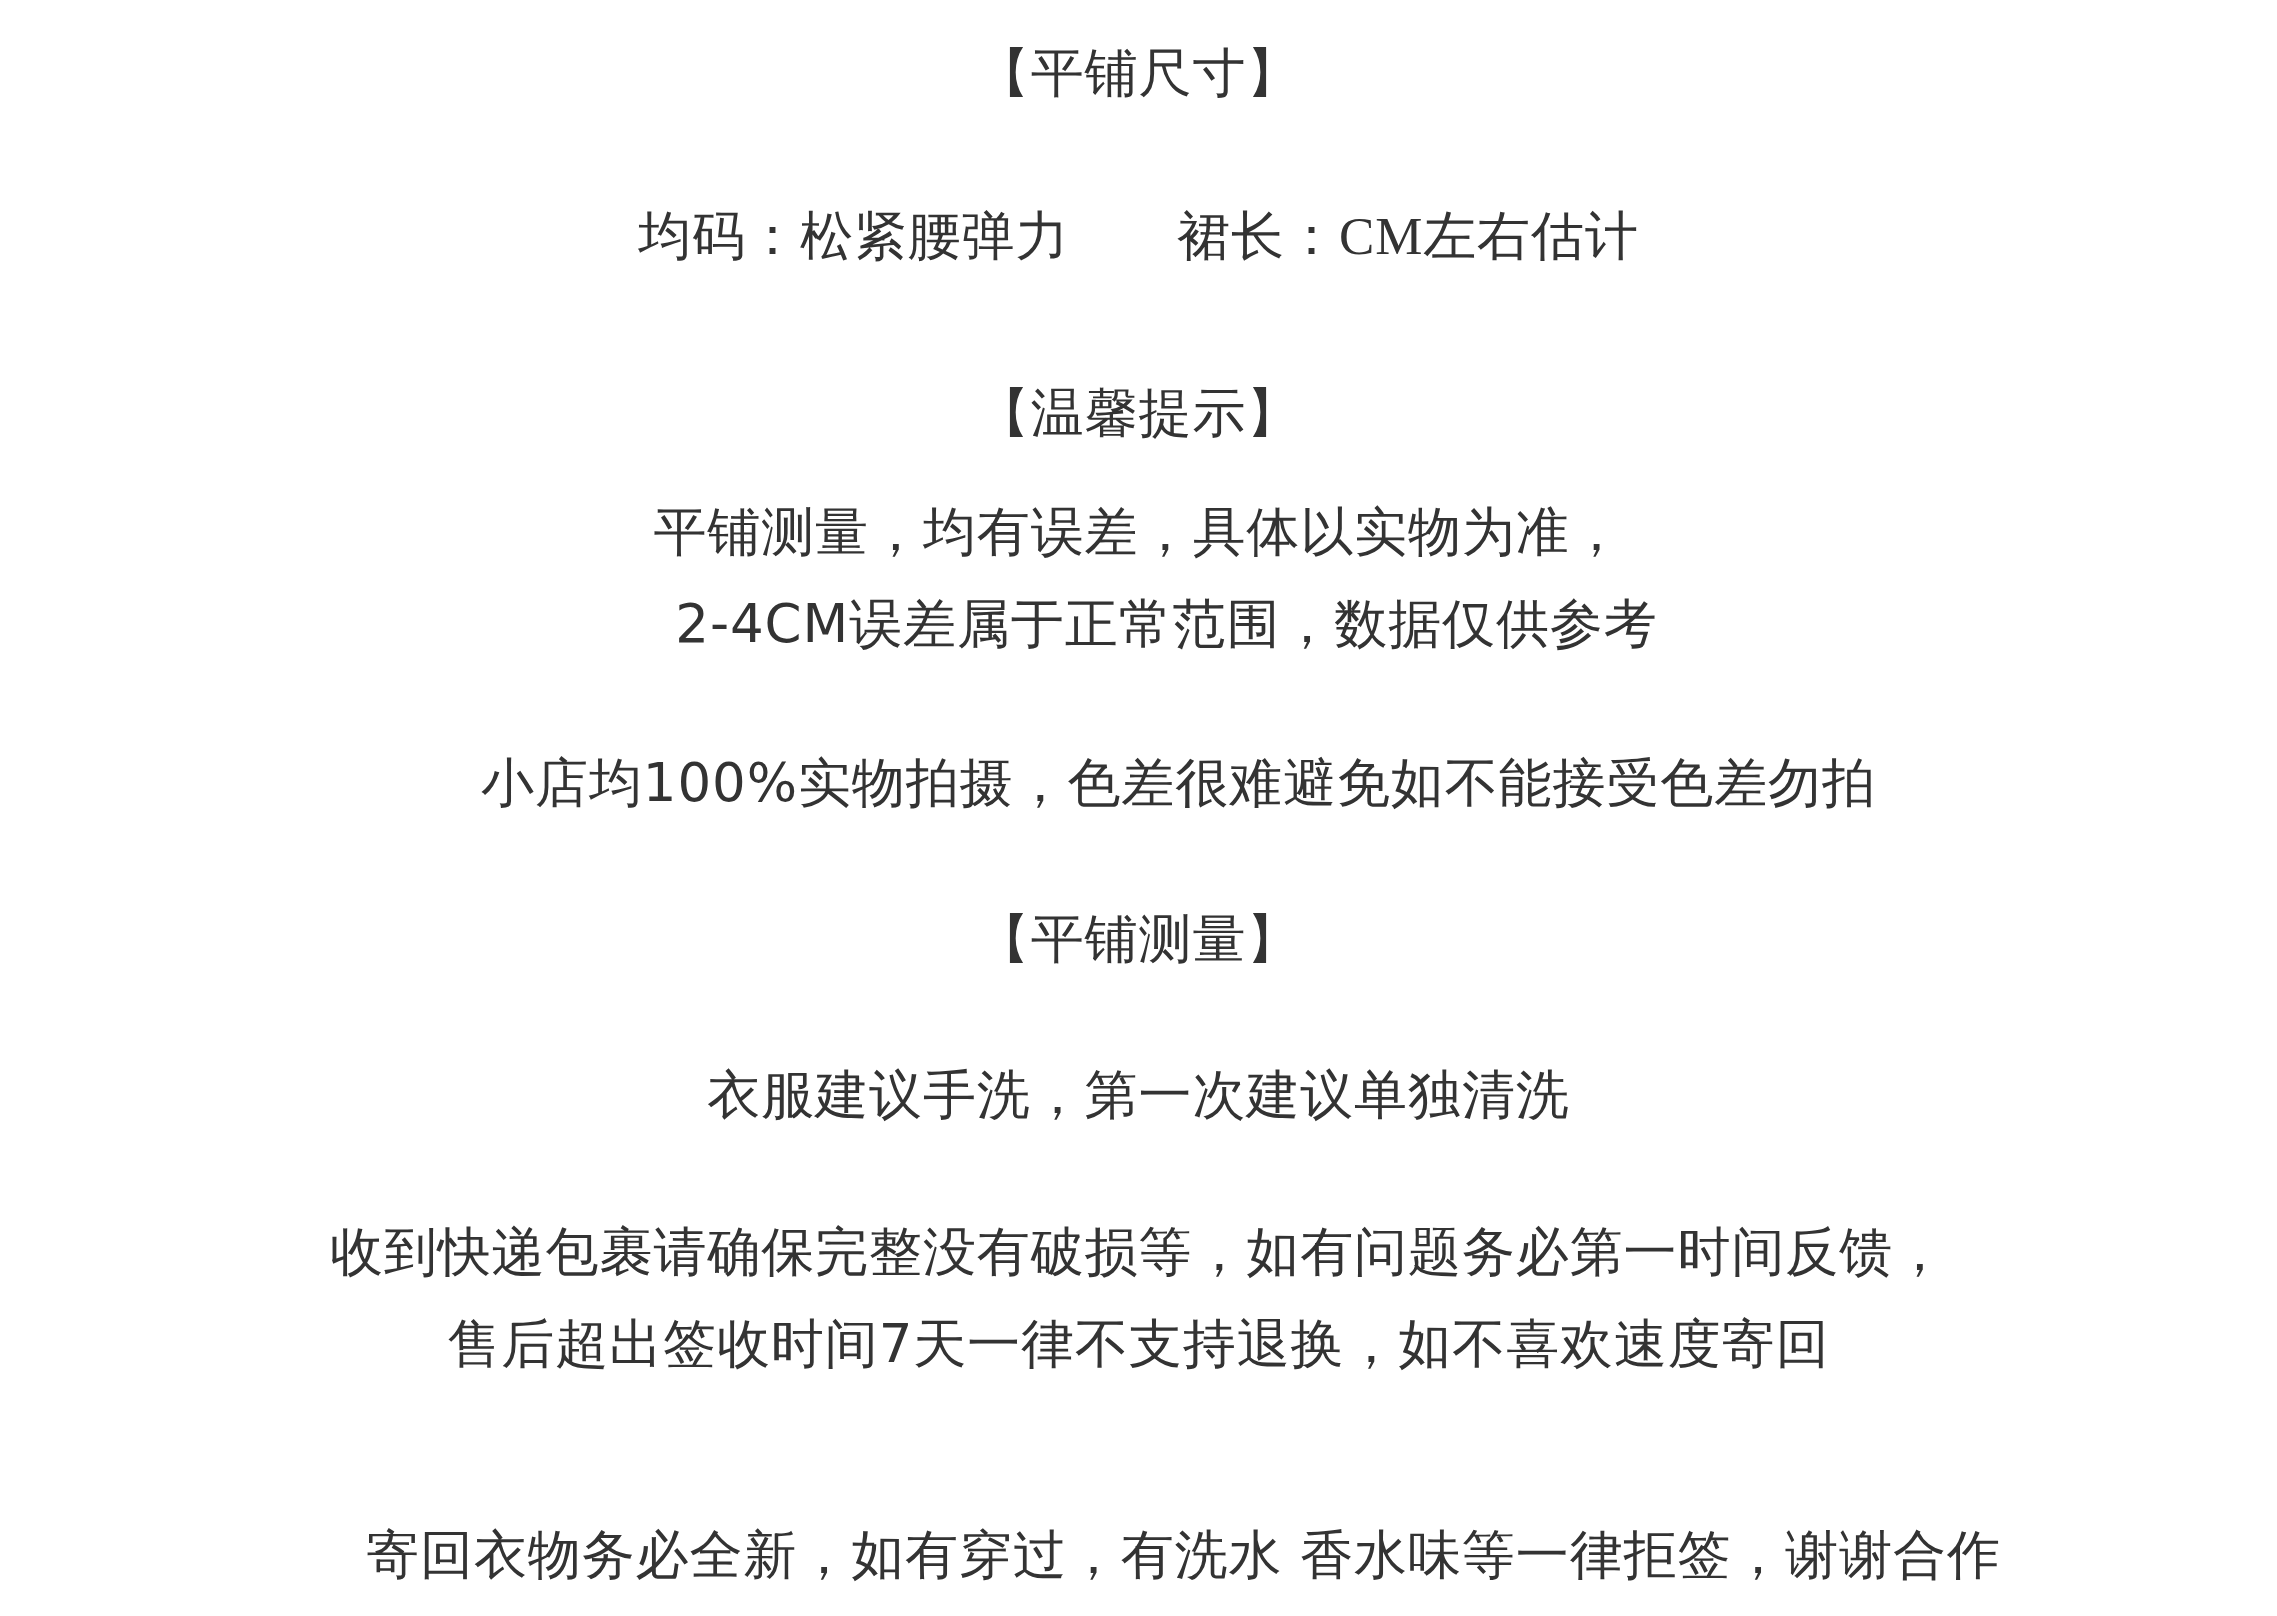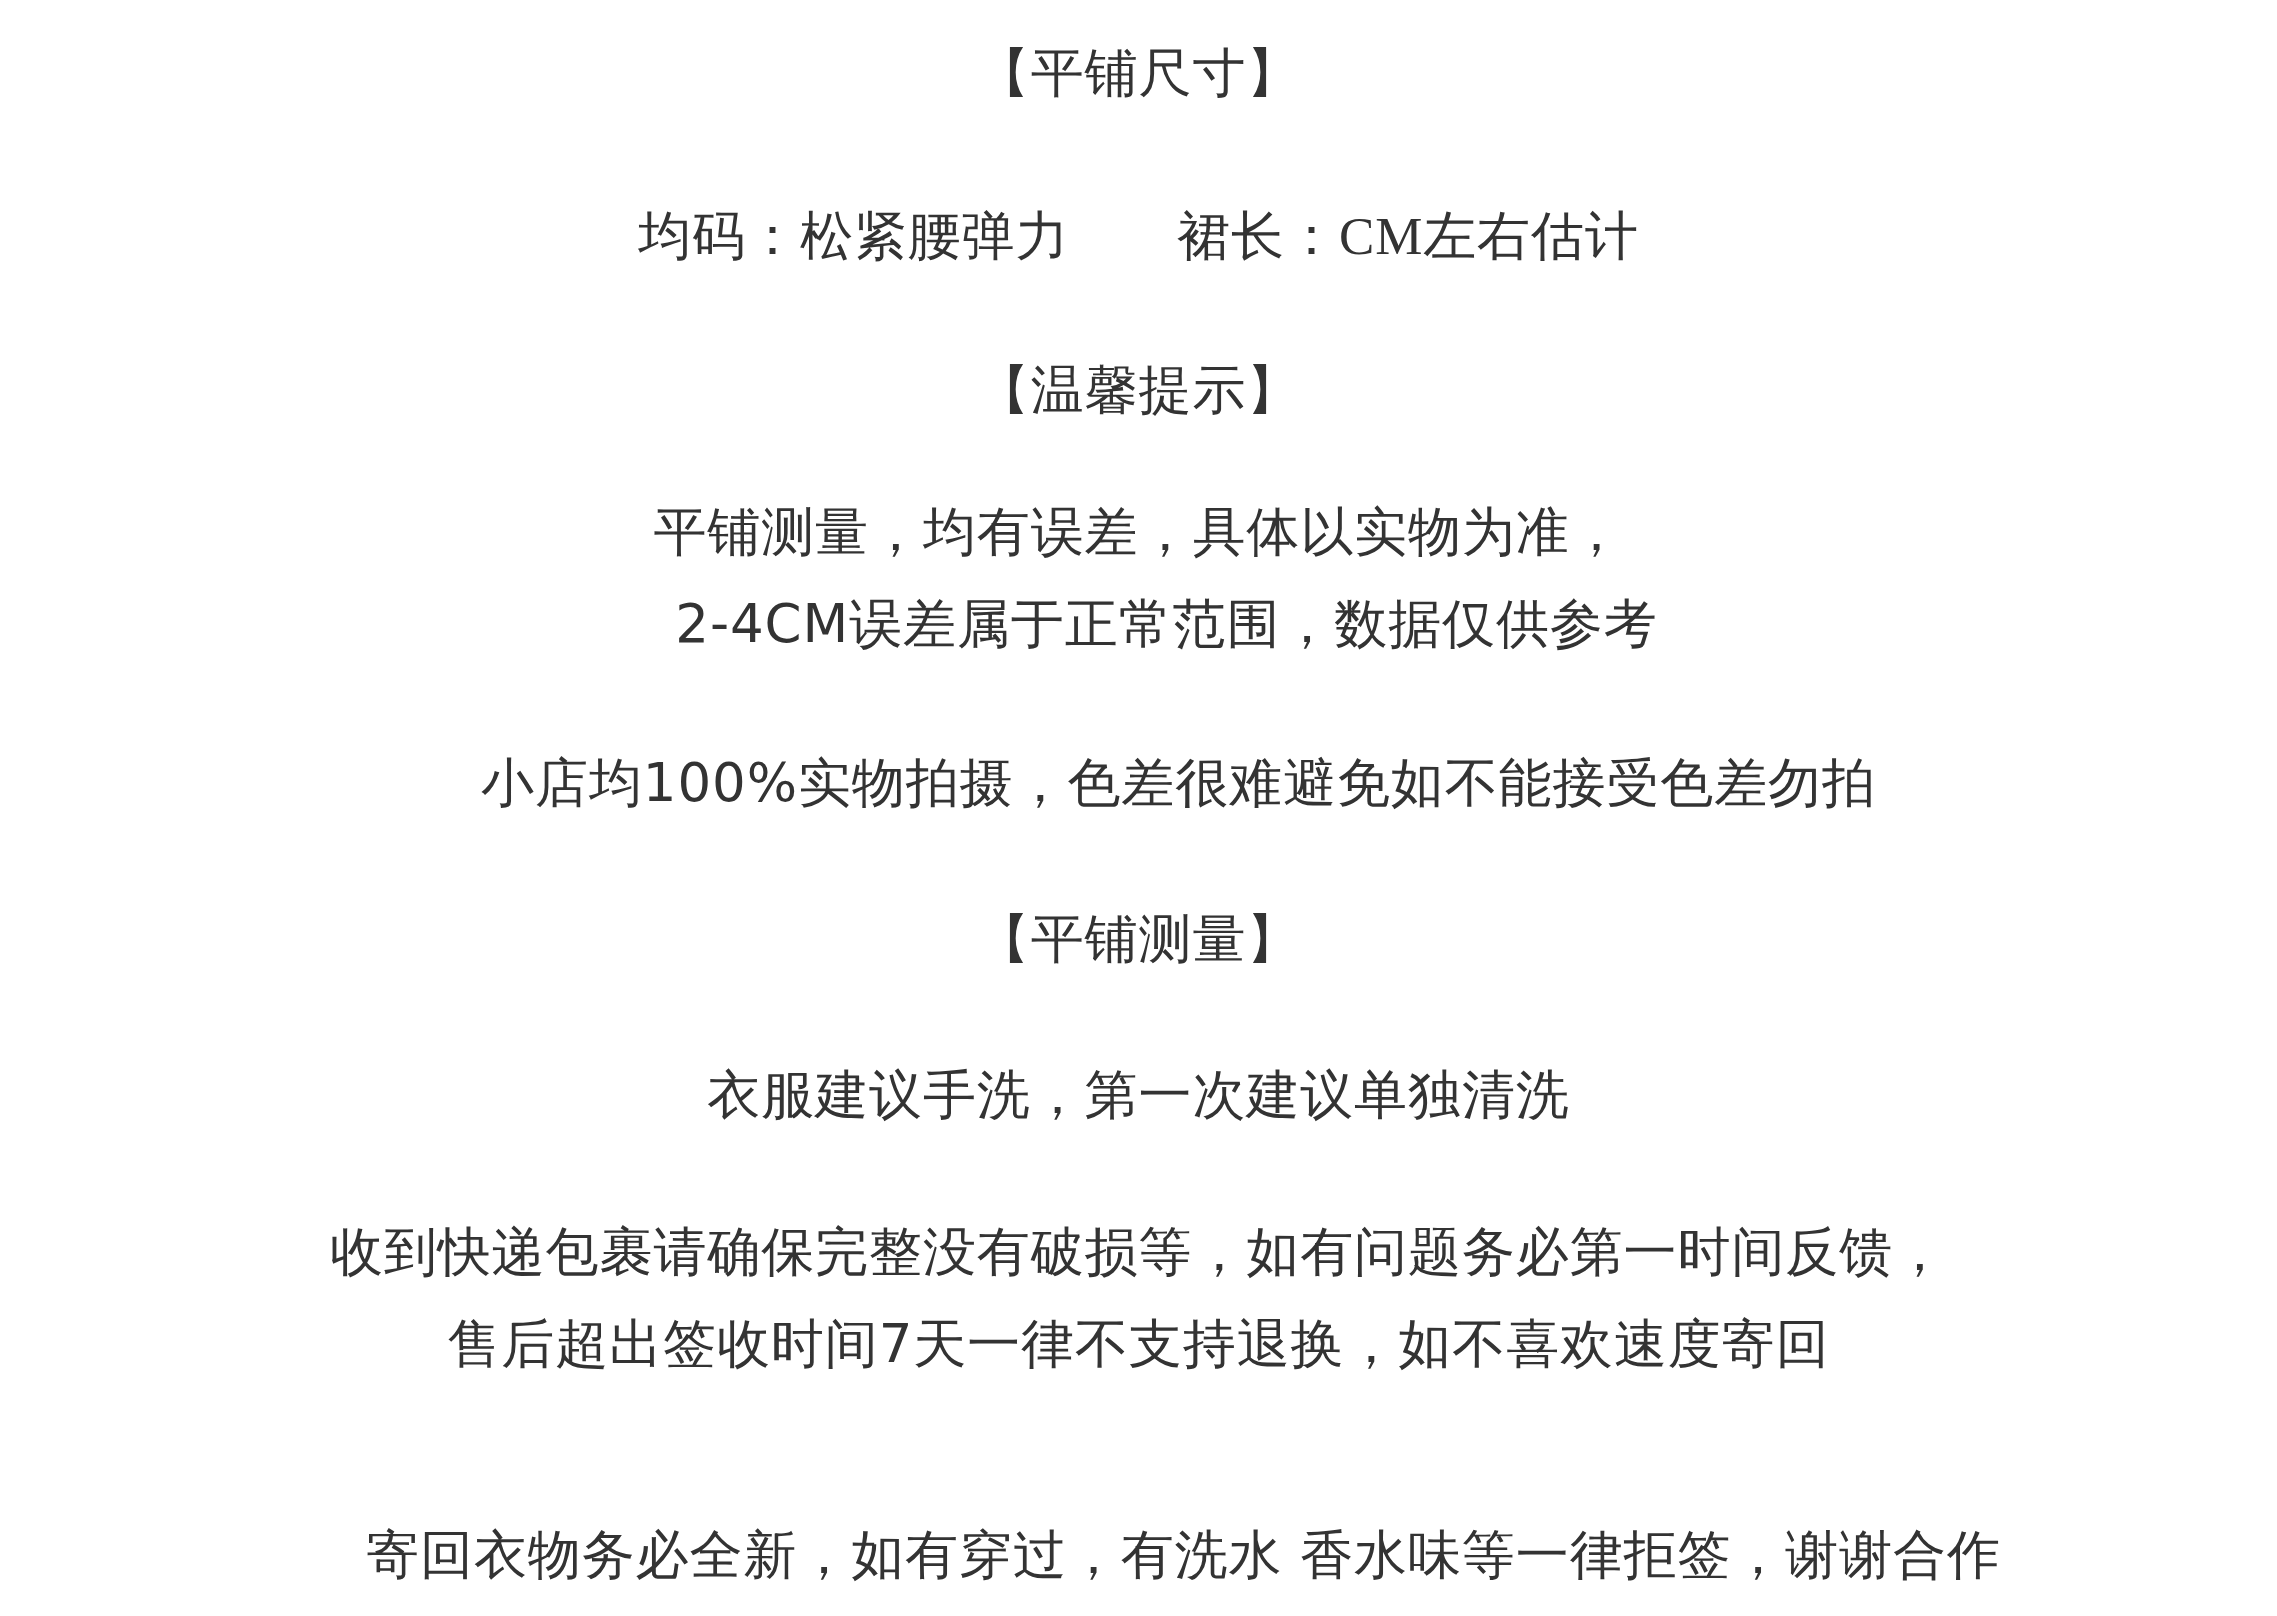--- a/index.html
+++ b/index.html
@@ -25,21 +25,21 @@
     letter-spacing: 0.9px;
     white-space: pre;
     font-weight: 400;
   }
   .section-title {
     font-weight: 500;
   }
   
   .l1  { top: 41px; }
   .l2  { top: 204px; font-family: Liberation Serif, serif; }
-  .l3  { top: 358px; }
+  .l3  { top: 381px; }
   .l4  { top: 500px; }
   .l5  { top: 592px; margin-left: 28px; }
   .l6  { top: 751px; padding-left: 40px; }
   .l7  { top: 907px; }
   .l8  { top: 1063px; }
   .l9  { top: 1220px; }
   .l10 { top: 1312px; }
   .l11 { top: 1523px; padding-left: 45px; }
 </style>
 </head>

